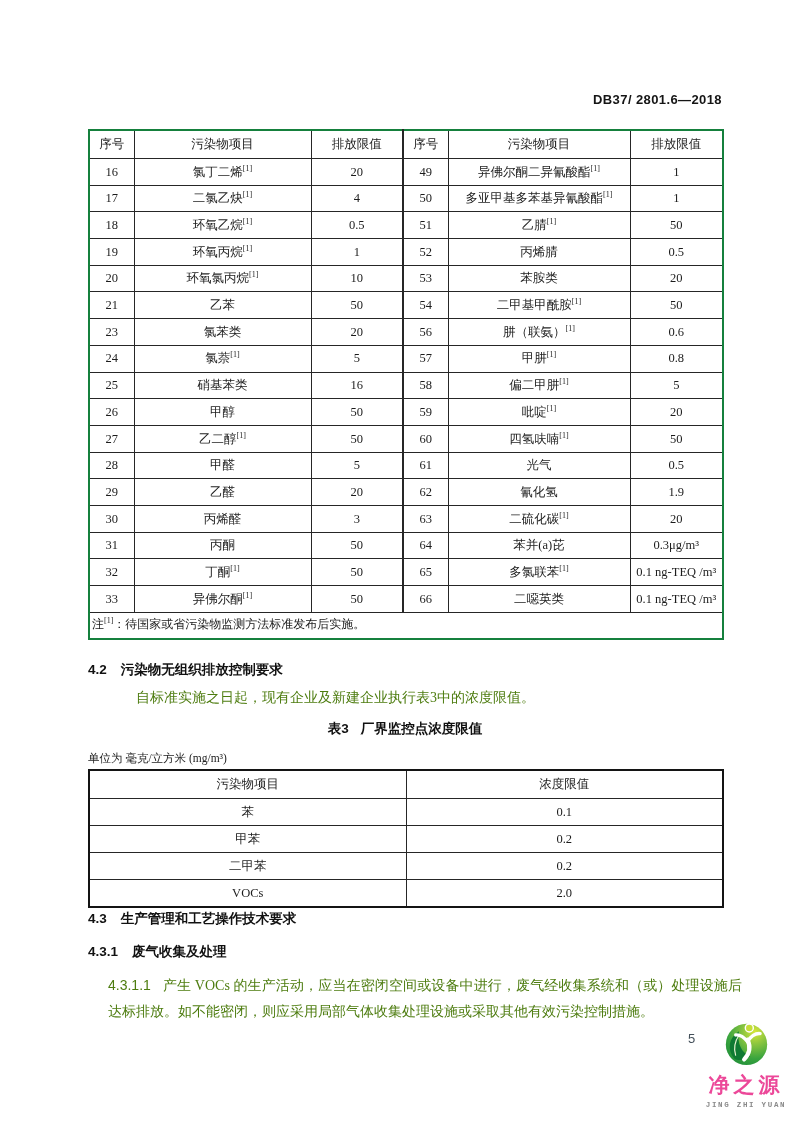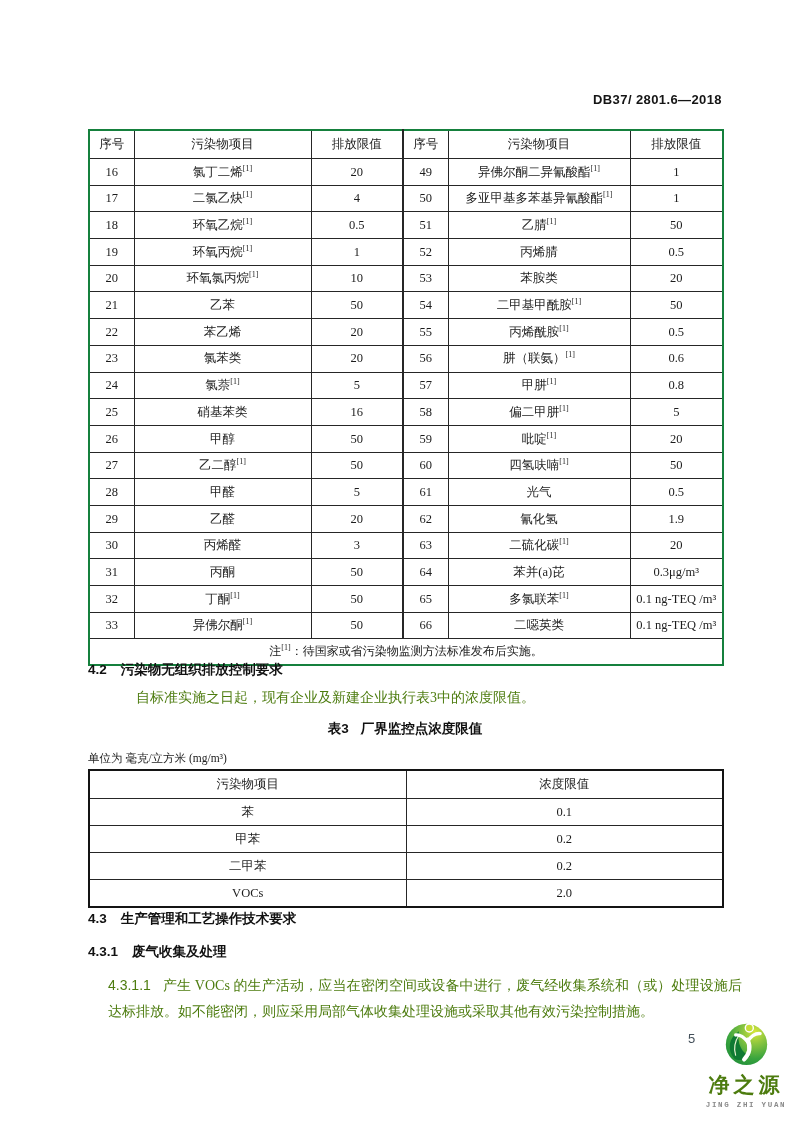--- a/index.html
+++ b/index.html
@@ -18,21 +18,21 @@
   
   table{border-collapse:collapse;table-layout:fixed;}
   .t1{left:88px;top:129px;width:634px;border:2px solid #15803d;}
   .t1 th,.t1 td{
     border:1px solid #262626;text-align:center;vertical-align:middle;
     font-size:12.5px;font-weight:normal;padding:0 2px;line-height:1.15;
     height:25.7px;overflow:hidden;white-space:nowrap;
   }
   .t1 th{height:27px;}
   .t1 .mid{border-left-width:2px;}
-  .t1 .note-cell{text-align:center;font-size:12px;height:25px;}
+  .t1 .note-cell{text-align:left;font-size:12px;height:25px;}
   sup{font-size:8px;line-height:0;}
   
   .heading{
     left:88px;font-family:"Liberation Sans","DejaVu Sans",sans-serif;
     font-weight:bold;font-size:13.5px;color:#111;white-space:nowrap;
   }
   .heading .num{margin-right:14px;}
   .body-text{
     left:88px;width:634px;font-size:14px;color:#4d7c0f;line-height:26px;
     text-align:justify;
@@ -60,21 +60,21 @@
   }
   
   .page-number{
     left:688px;top:1031px;font-family:"Liberation Sans","DejaVu Sans",sans-serif;
     font-size:13px;color:#44505a;
   }
   .logo{left:700px;top:1019px;width:92px;text-align:center;}
   .logo-mark{width:47px;height:47px;display:inline-block;}
   .logo-cn{
     font-family:"Liberation Sans","DejaVu Sans",sans-serif;font-weight:bold;
-    font-size:21px;letter-spacing:4px;color:#4d7c0f;margin-top:1px;white-space:nowrap;
+    font-size:21px;letter-spacing:4px;color:#ec4899;margin-top:1px;white-space:nowrap;
   }
   .logo-en{
     font-family:Liberation Mono, monospace;font-weight:bold;
     font-size:7.5px;letter-spacing:1.7px;color:#8a8a8a;margin-top:2px;white-space:nowrap;
   }
 </style>
 </head>
 <body>
 
 <div class="abs doc-number">DB37/ 2801.6—2018</div>
@@ -139,28 +139,20 @@
         <td><span>苯胺类</span></td>
         <td><span>20</span></td>
       </tr>
       <tr>
         <td><span>21</span></td>
         <td><span>乙苯</span></td>
         <td><span>50</span></td>
         <td class="mid"><span>54</span></td>
         <td><span>二甲基甲酰胺</span><sup>[1]</sup></td>
         <td><span>50</span></td>
-      </tr>
-      <tr>
-        <td><span>22</span></td>
-        <td><span>苯乙烯</span></td>
-        <td><span>20</span></td>
-        <td class="mid"><span>55</span></td>
-        <td><span>丙烯酰胺</span><sup>[1]</sup></td>
-        <td><span>0.5</span></td>
       </tr>
       <tr>
         <td><span>23</span></td>
         <td><span>氯苯类</span></td>
         <td><span>20</span></td>
         <td class="mid"><span>56</span></td>
         <td><span>肼（联氨）</span><sup>[1]</sup></td>
         <td><span>0.6</span></td>
       </tr>
       <tr>

